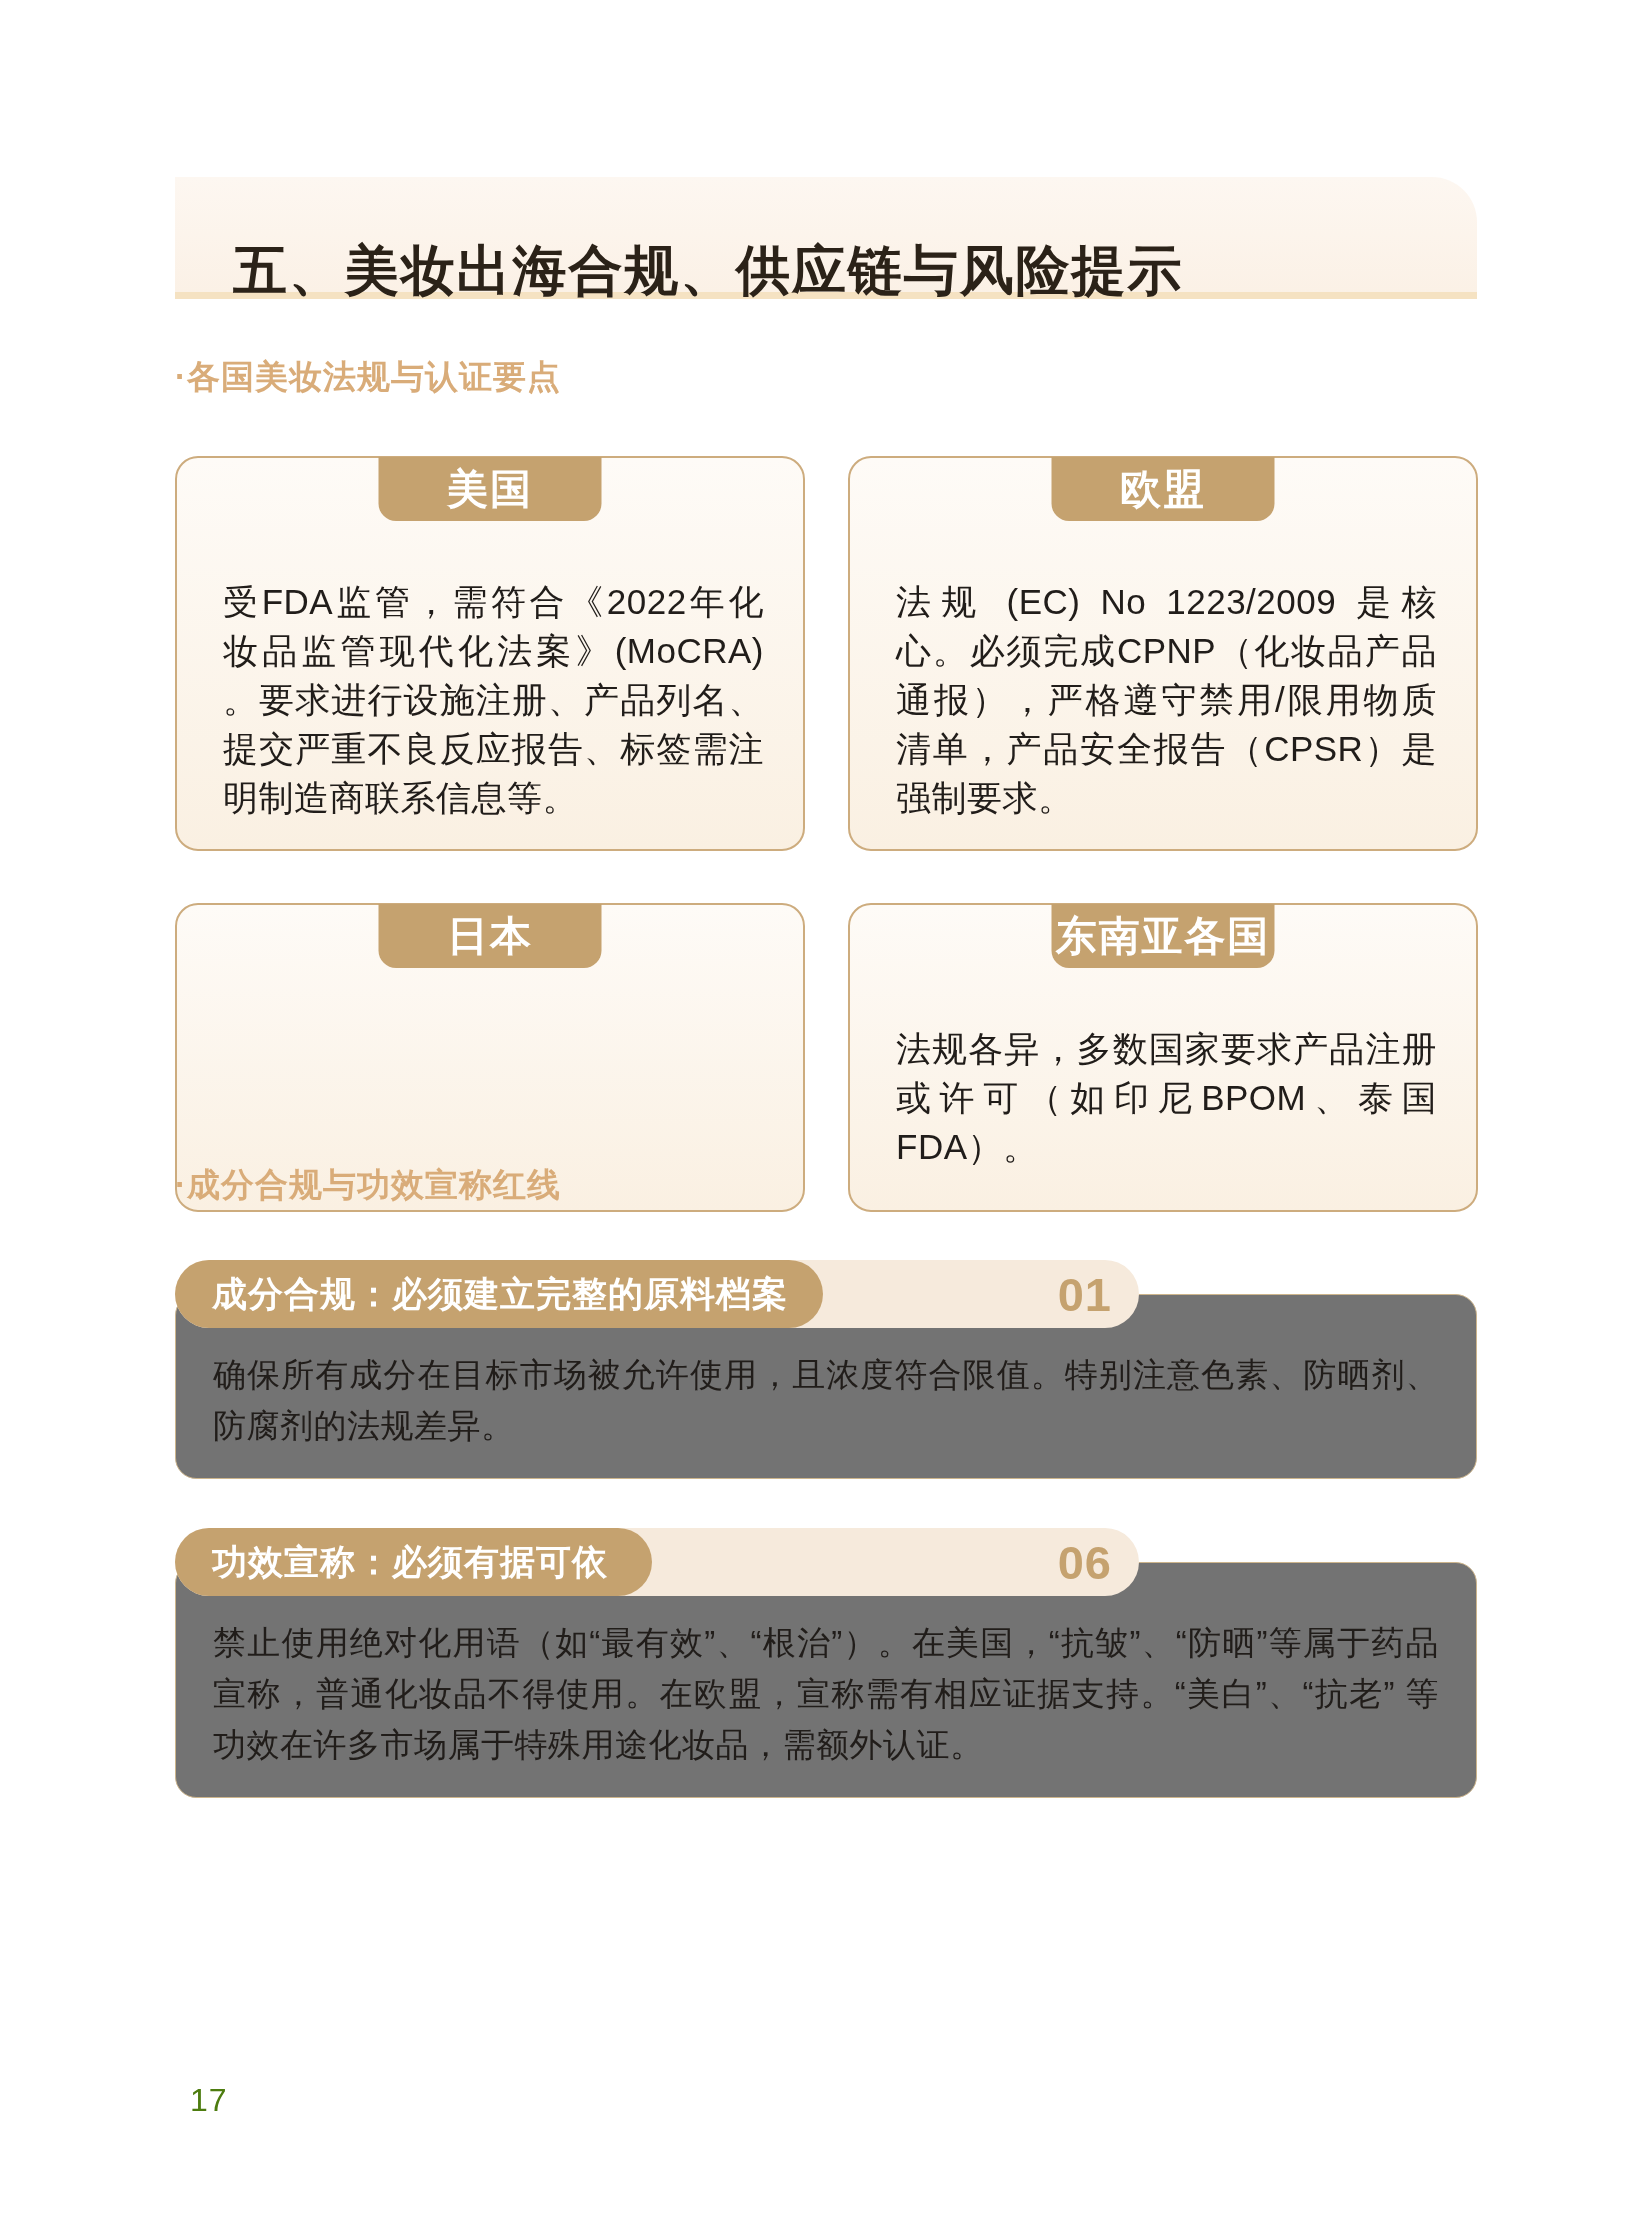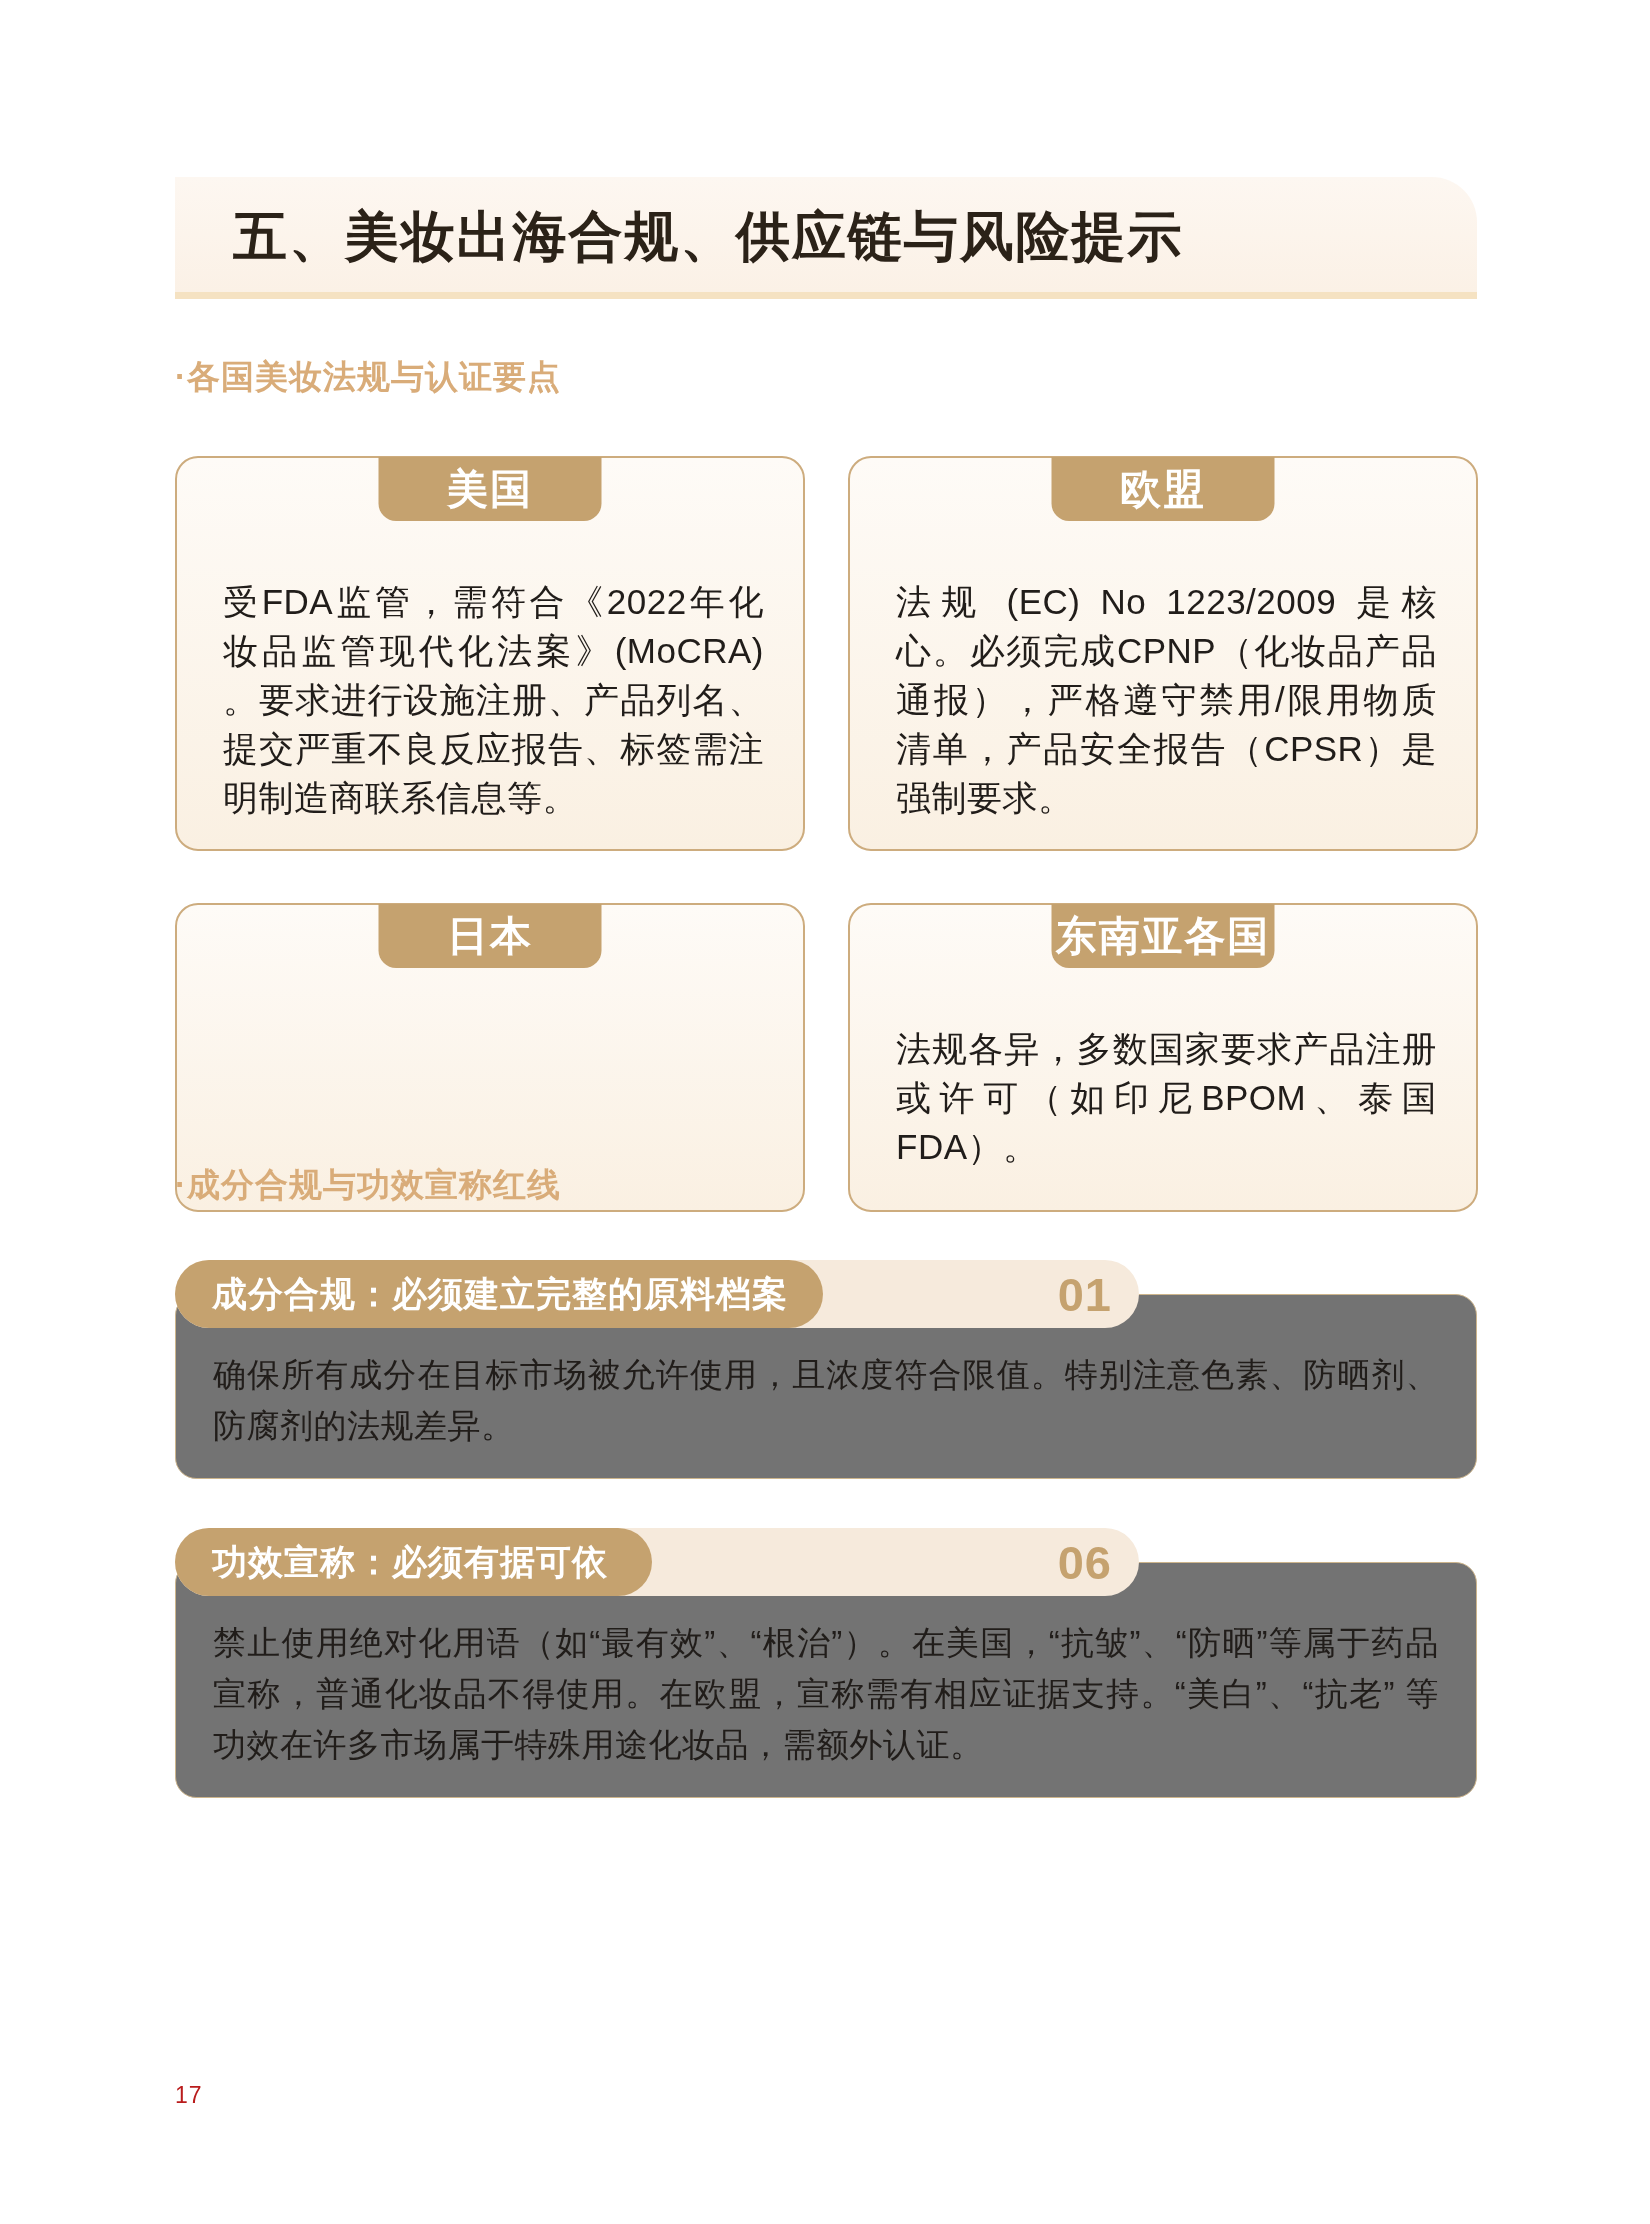--- a/index.html
+++ b/index.html
@@ -21,20 +21,21 @@
     border-radius: 0 45px 0 0;
   }
   .title-banner h1 {
     font-size: 54px;
     font-weight: 900;
     letter-spacing: 1.9px;
     color: #2b2218;
     line-height: 118px;
     padding-left: 58px;
     white-space: nowrap;
+    margin-top: 34px;
   }
 
   
   .section-header {
     position: absolute;
     left: 175px;
     font-size: 33px;
     font-weight: 800;
     color: #d9ac79;
     letter-spacing: 1px;
@@ -135,23 +136,23 @@
     font-size: 33px;
     line-height: 51px;
     color: #211d1a;
     text-align: justify;
     letter-spacing: 0.5px;
   }
 
   
   .page-number {
     position: absolute;
-    left: 175px; top: 2082px;
-    font-size: 23px;
-    color: #b91c1c;
+    left: 190px; top: 2082px;
+    font-size: 32px;
+    color: #4d7c0f;
     letter-spacing: 1px;
   }
 </style>
 </head>
 <body>
 
 <div class="page">
 
   <div class="title-banner">
     <h1>五、美妆出海合规、供应链与风险提示</h1>

